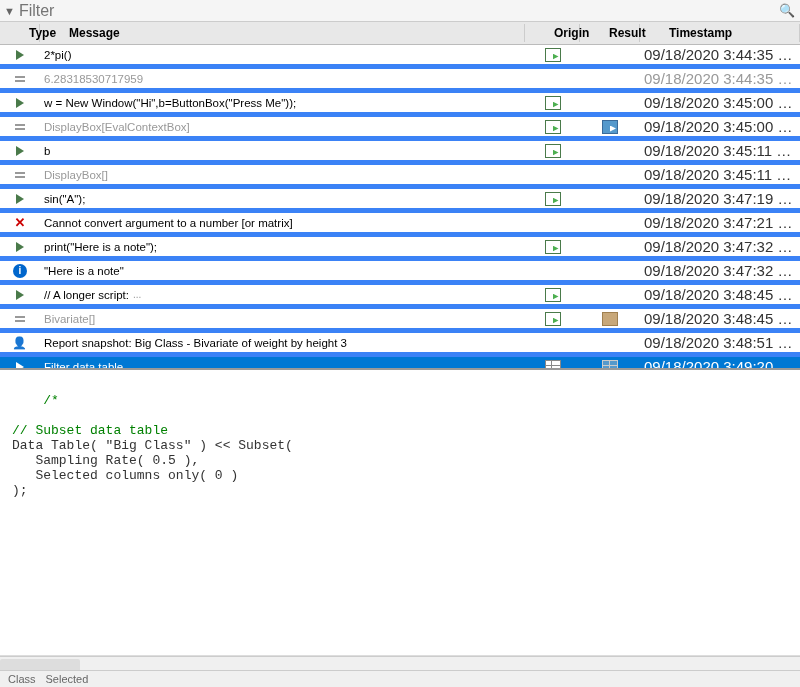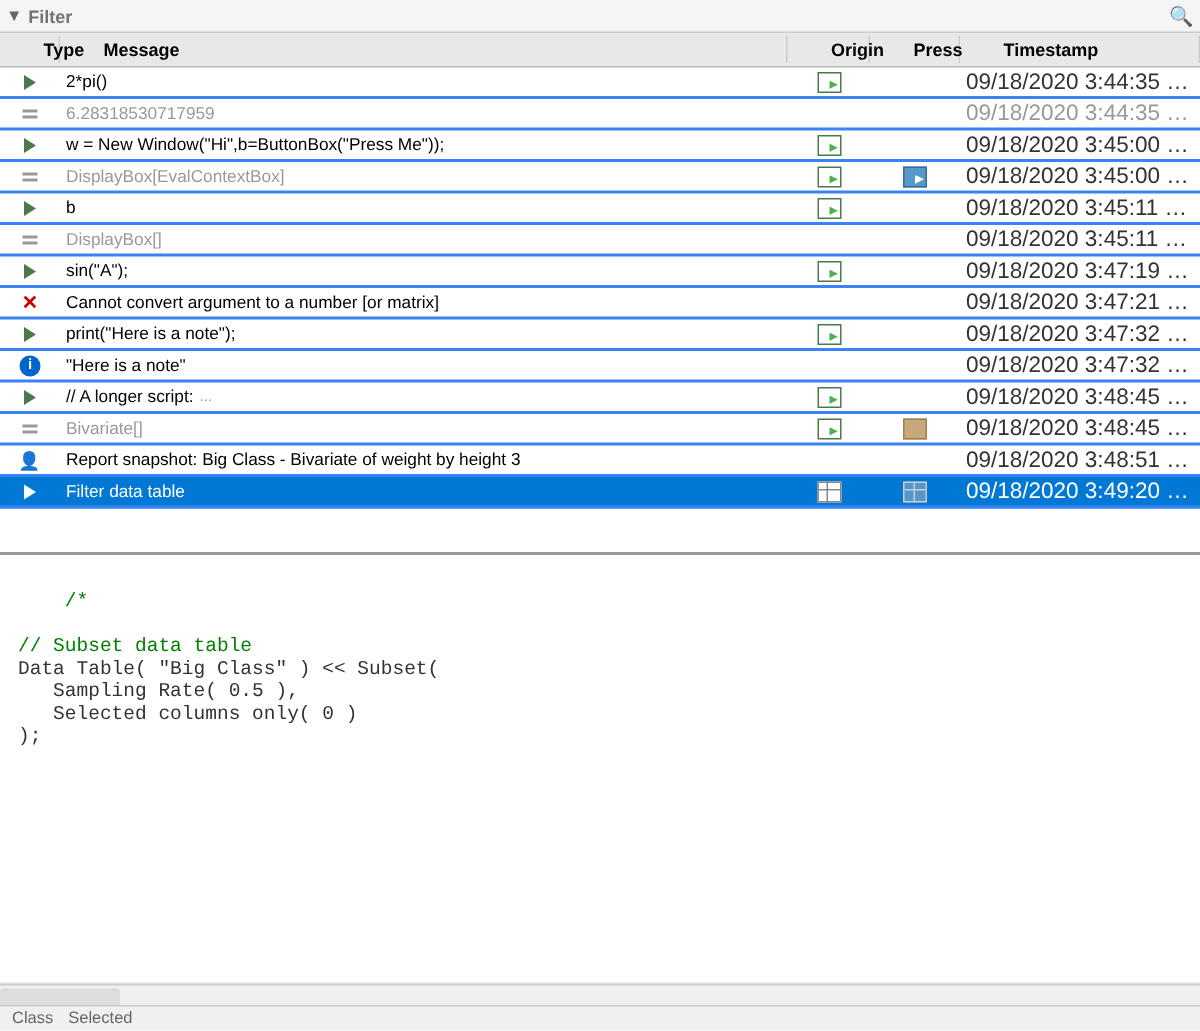--- a/index.html
+++ b/index.html
@@ -33,24 +33,23 @@
     .filter-icon {
       color: #666;
       margin-right: 4px;
       font-size: 11px;
     }
 
     .filter-input {
       flex: 1;
       border: none;
       background: transparent;
-      font-size: 12px;
+      font-size: 16px;
       outline: none;
       color: #0c4a6e;
-      font-weight: bold;
     }
 
     .filter-search-icon {
       color: #666;
       font-size: 13px;
     }
 
     .table-header {
       display: grid;
       grid-template-columns: 40px 1fr 55px 60px 160px;
@@ -68,21 +67,21 @@
     }
 
     .table-body {
       flex: 1;
       overflow-y: auto;
     }
 
     .table-row {
       display: grid;
       grid-template-columns: 40px 1fr 55px 60px 160px;
-      border-bottom: 2px solid #3b82f6;
+      border-bottom: 5px solid #3b82f6;
       min-height: 20px;
       align-items: center;
     }
 
     .table-row.selected {
       background: #0078d4;
       color: white;
     }
 
     .table-row.selected .cell {
@@ -331,21 +330,21 @@
   <div class="filter-bar">
     <span class="filter-icon">▼</span>
     <input class="filter-input" type="text" placeholder="Filter" style="">
     <span class="filter-search-icon">🔍</span>
   </div>
 
   <div class="table-header">
     <div>Type</div>
     <div>Message</div>
     <div>Origin</div>
-    <div>Press</div>
+    <div>Result</div>
     <div>Timestamp</div>
   </div>
 
   <div class="table-body">
 
     <div class="table-row">
       <div class="cell cell-type">
         <span class="run-arrow"></span>
       </div>
       <div class="cell cell-message">2*pi()</div>

